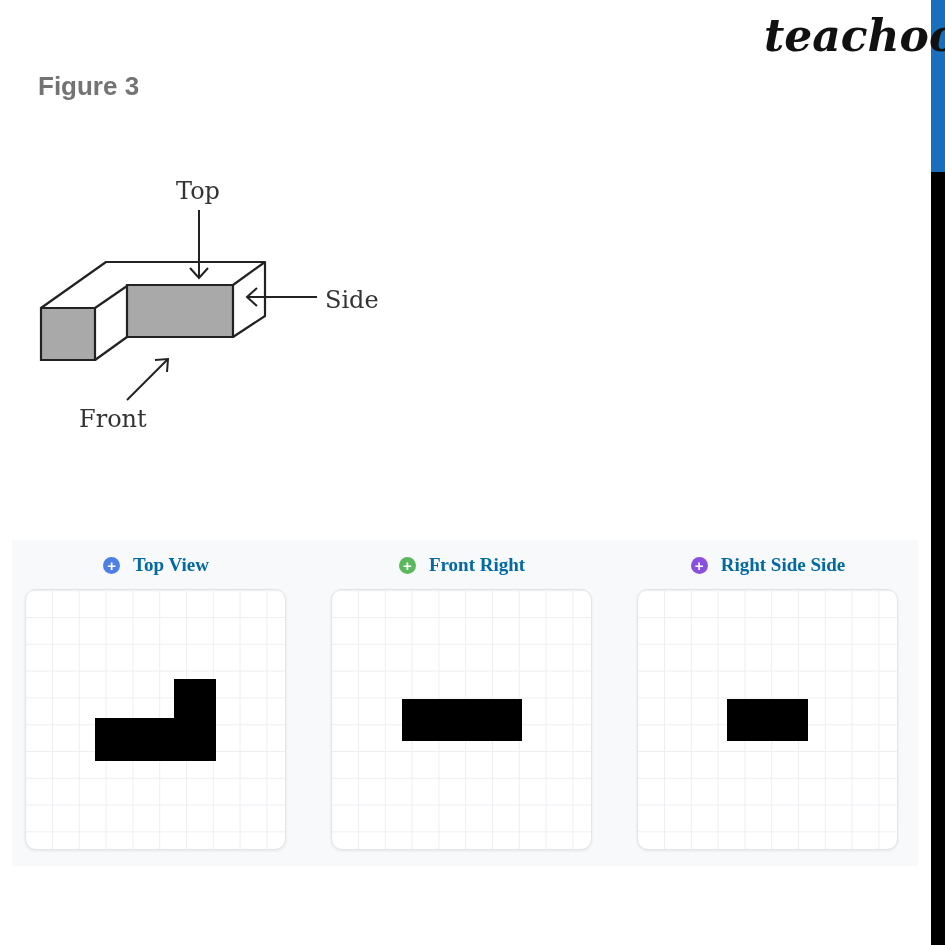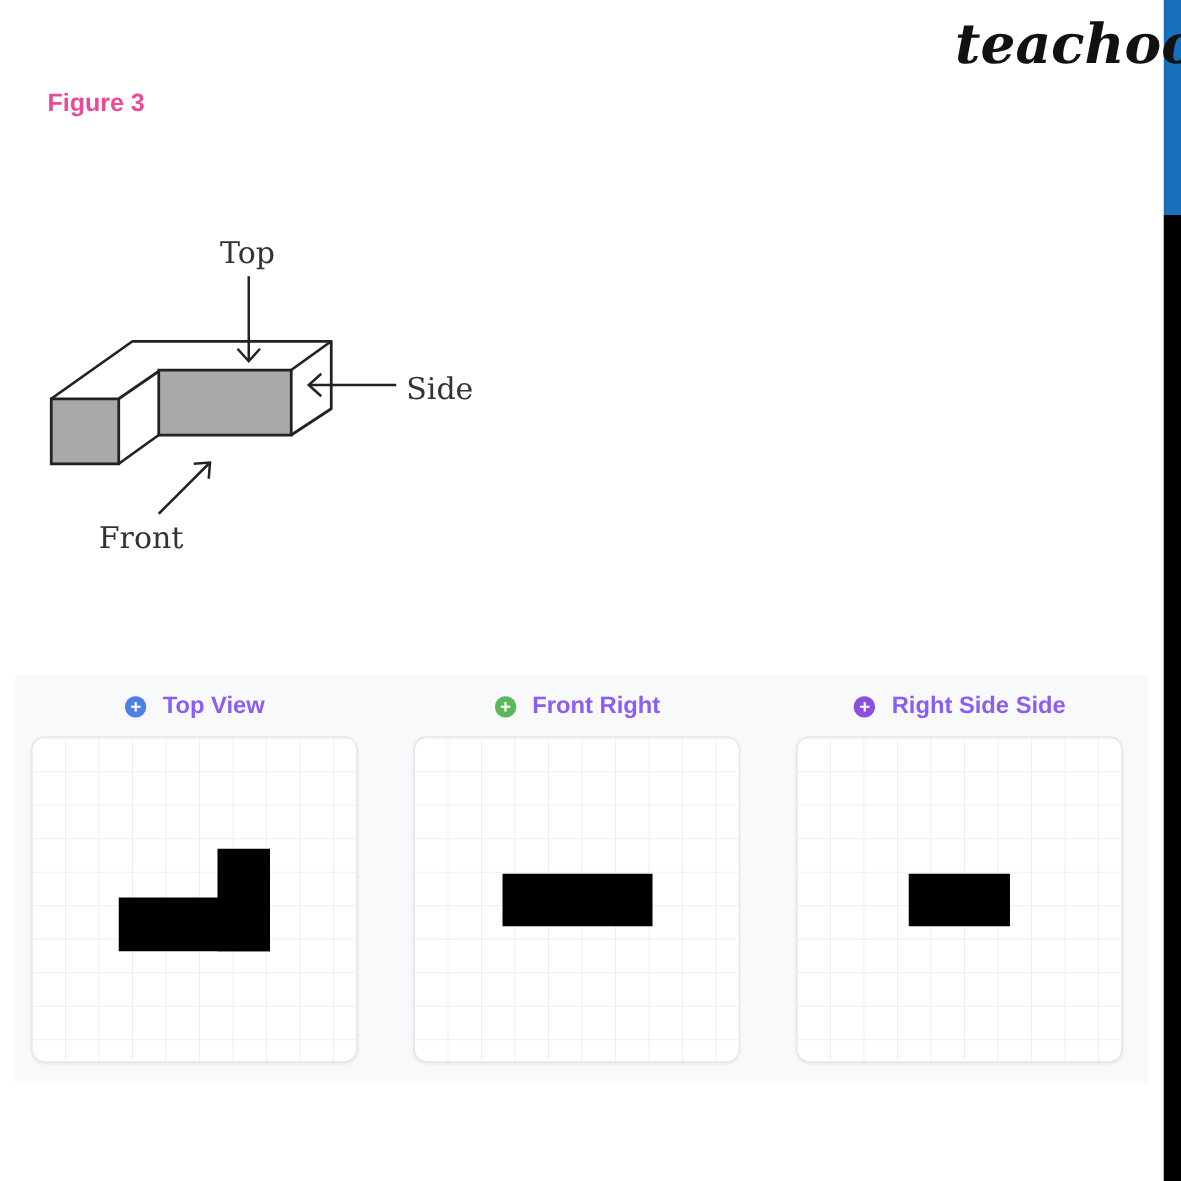--- a/index.html
+++ b/index.html
@@ -11,43 +11,43 @@
   .side-strip-blue { position: absolute; left: 931px; top: 0; width: 14px; height: 172px; background: #1a6fbd; }
   .side-strip-black { position: absolute; left: 931px; top: 172px; width: 14px; height: 773px; background: #000000; }
   .logo {
     position: absolute; left: 764px; top: 14px;
     font-family: "DejaVu Serif", serif; font-weight: bold; font-style: italic;
     font-size: 44px; letter-spacing: 0px; color: #111111; line-height: 1;
   }
   .fig-title {
     position: absolute; left: 38px; top: 72px;
     font-family: "Liberation Sans", sans-serif; font-weight: bold;
-    font-size: 20px; color: #ec4899; line-height: 1.1;
+    font-size: 26px; color: #737373; line-height: 1.1;
   }
-  .diagram { position: absolute; left: 0; top: 12px; width: 945px; height: 500px; }
+  .diagram { position: absolute; left: 0; top: 1px; width: 945px; height: 500px; }
   .diagram svg { position: absolute; left: 0; top: 0; }
   .diagram text { font-family: "DejaVu Serif", serif; font-size: 24px; fill: #333; }
 
   .views-panel {
     position: absolute; left: 12px; top: 540px; width: 906px; height: 326px;
     background: #f8f9fb;
   }
   .view-col { position: absolute; top: 0; width: 262px; height: 326px; }
   .view-header {
     position: absolute; top: 13px; left: 0; width: 100%; height: 24px;
     display: flex; justify-content: center; align-items: center; gap: 13px;
   }
   .view-icon {
     width: 17px; height: 17px; border-radius: 50%;
     display: flex; align-items: center; justify-content: center;
     color: #fff; font-weight: bold; font-size: 15px; line-height: 1;
   }
   .view-title {
-    font-family: Liberation Sans, sans-serif; font-weight: bold;
-    font-size: 19px; color: #8b5cf6;
+    font-family: Liberation Serif, serif; font-weight: bold;
+    font-size: 19px; color: #0369a1;
   }
   .grid-card {
     position: absolute; top: 49px; left: 0; width: 261px; height: 261px;
     box-sizing: border-box; border: 1.5px solid #e2e5eb; border-radius: 11px;
     background-color: #ffffff;
     background-image:
       linear-gradient(to right, #eceef2 1px, transparent 1px),
       linear-gradient(to bottom, #eceef2 1px, transparent 1px);
     background-size: 26.8px 26.8px;
     background-position: 26px 27px;

